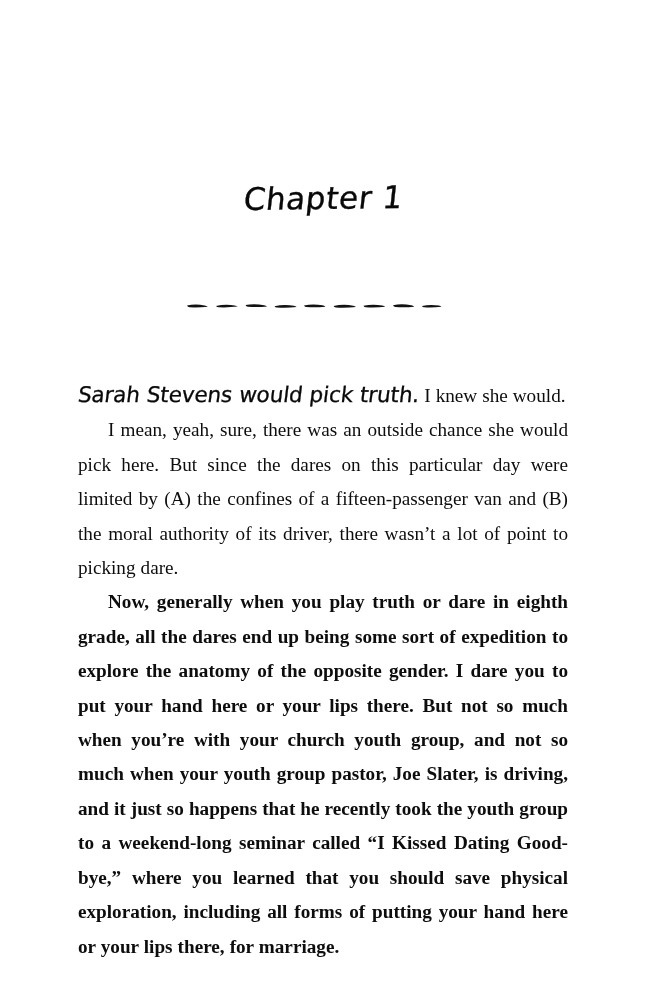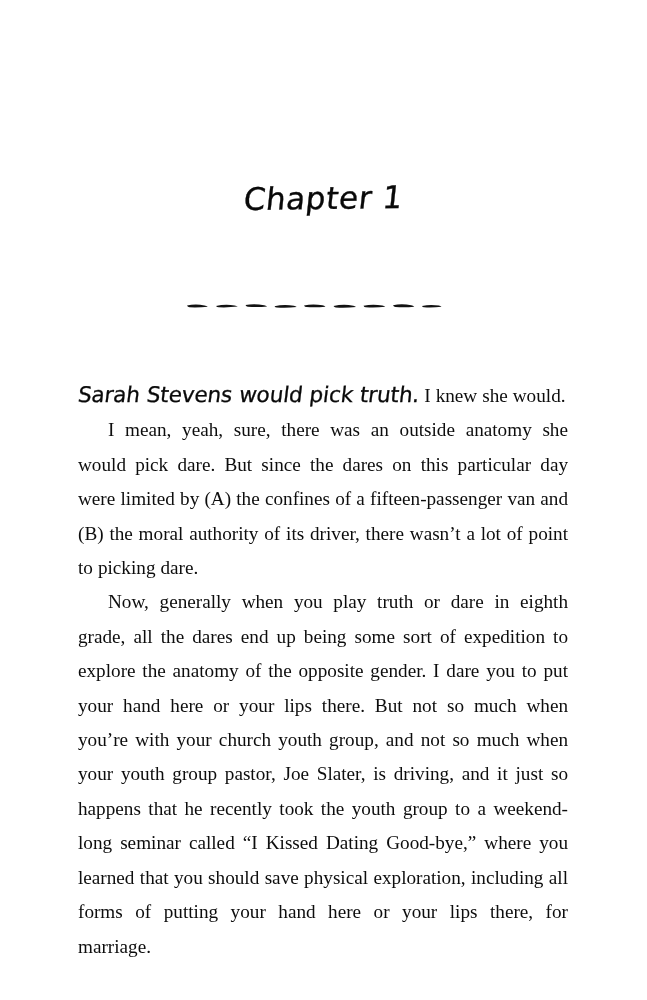--- a/index.html
+++ b/index.html
@@ -70,20 +70,21 @@
     text-justify: inter-word;
     -webkit-hyphens: none;
     hyphens: none;
     word-spacing: 0.2px;
   }
   p.indent {
     text-indent: 30px;
   }
   p.last-line-left {
     text-align-last: left;
+    font-weight: bold;
   }
   
   .runin {
     font-family: "DejaVu Sans", sans-serif;
     font-size: 21.5px;
     font-weight: 400;
     color: #090909;
     letter-spacing: -0.1px;
     display: inline-block;
     transform: skewX(-7deg);
@@ -115,19 +116,19 @@
       </g>
     </svg>
   </div>
 
   <div class="textblock">
 
     <p>
       <span class="runin">Sarah Stevens would pick truth.</span><span>I knew she would.</span>
     </p>
 
-    <p class="indent">I mean, yeah, sure, there was an outside anatomy she would pick dare. But since the dares on this particular day were limited by (A) the confines of a fifteen-passenger van and (B) the moral authority of its driver, there wasn’t a lot of point to picking dare.</p>
+    <p class="indent">I mean, yeah, sure, there was an outside chance she would pick here. But since the dares on this particular day were limited by (A) the confines of a fifteen-passenger van and (B) the moral authority of its driver, there wasn’t a lot of point to picking dare.</p>
 
     <p class="indent last-line-left">Now, generally when you play truth or dare in eighth grade, all the dares end up being some sort of expedition to explore the anatomy of the opposite gender. I dare you to put your hand here or your lips there. But not so much when you’re with your church youth group, and not so much when your youth group pastor, Joe Slater, is driving, and it just so happens that he recently took the youth group to a weekend-long seminar called “I Kissed Dating Good-bye,” where you learned that you should save physical exploration, including all forms of putting your hand here or your lips there, for marriage.</p>
 
   </div>
 
 </div>
 
 </body></html>

